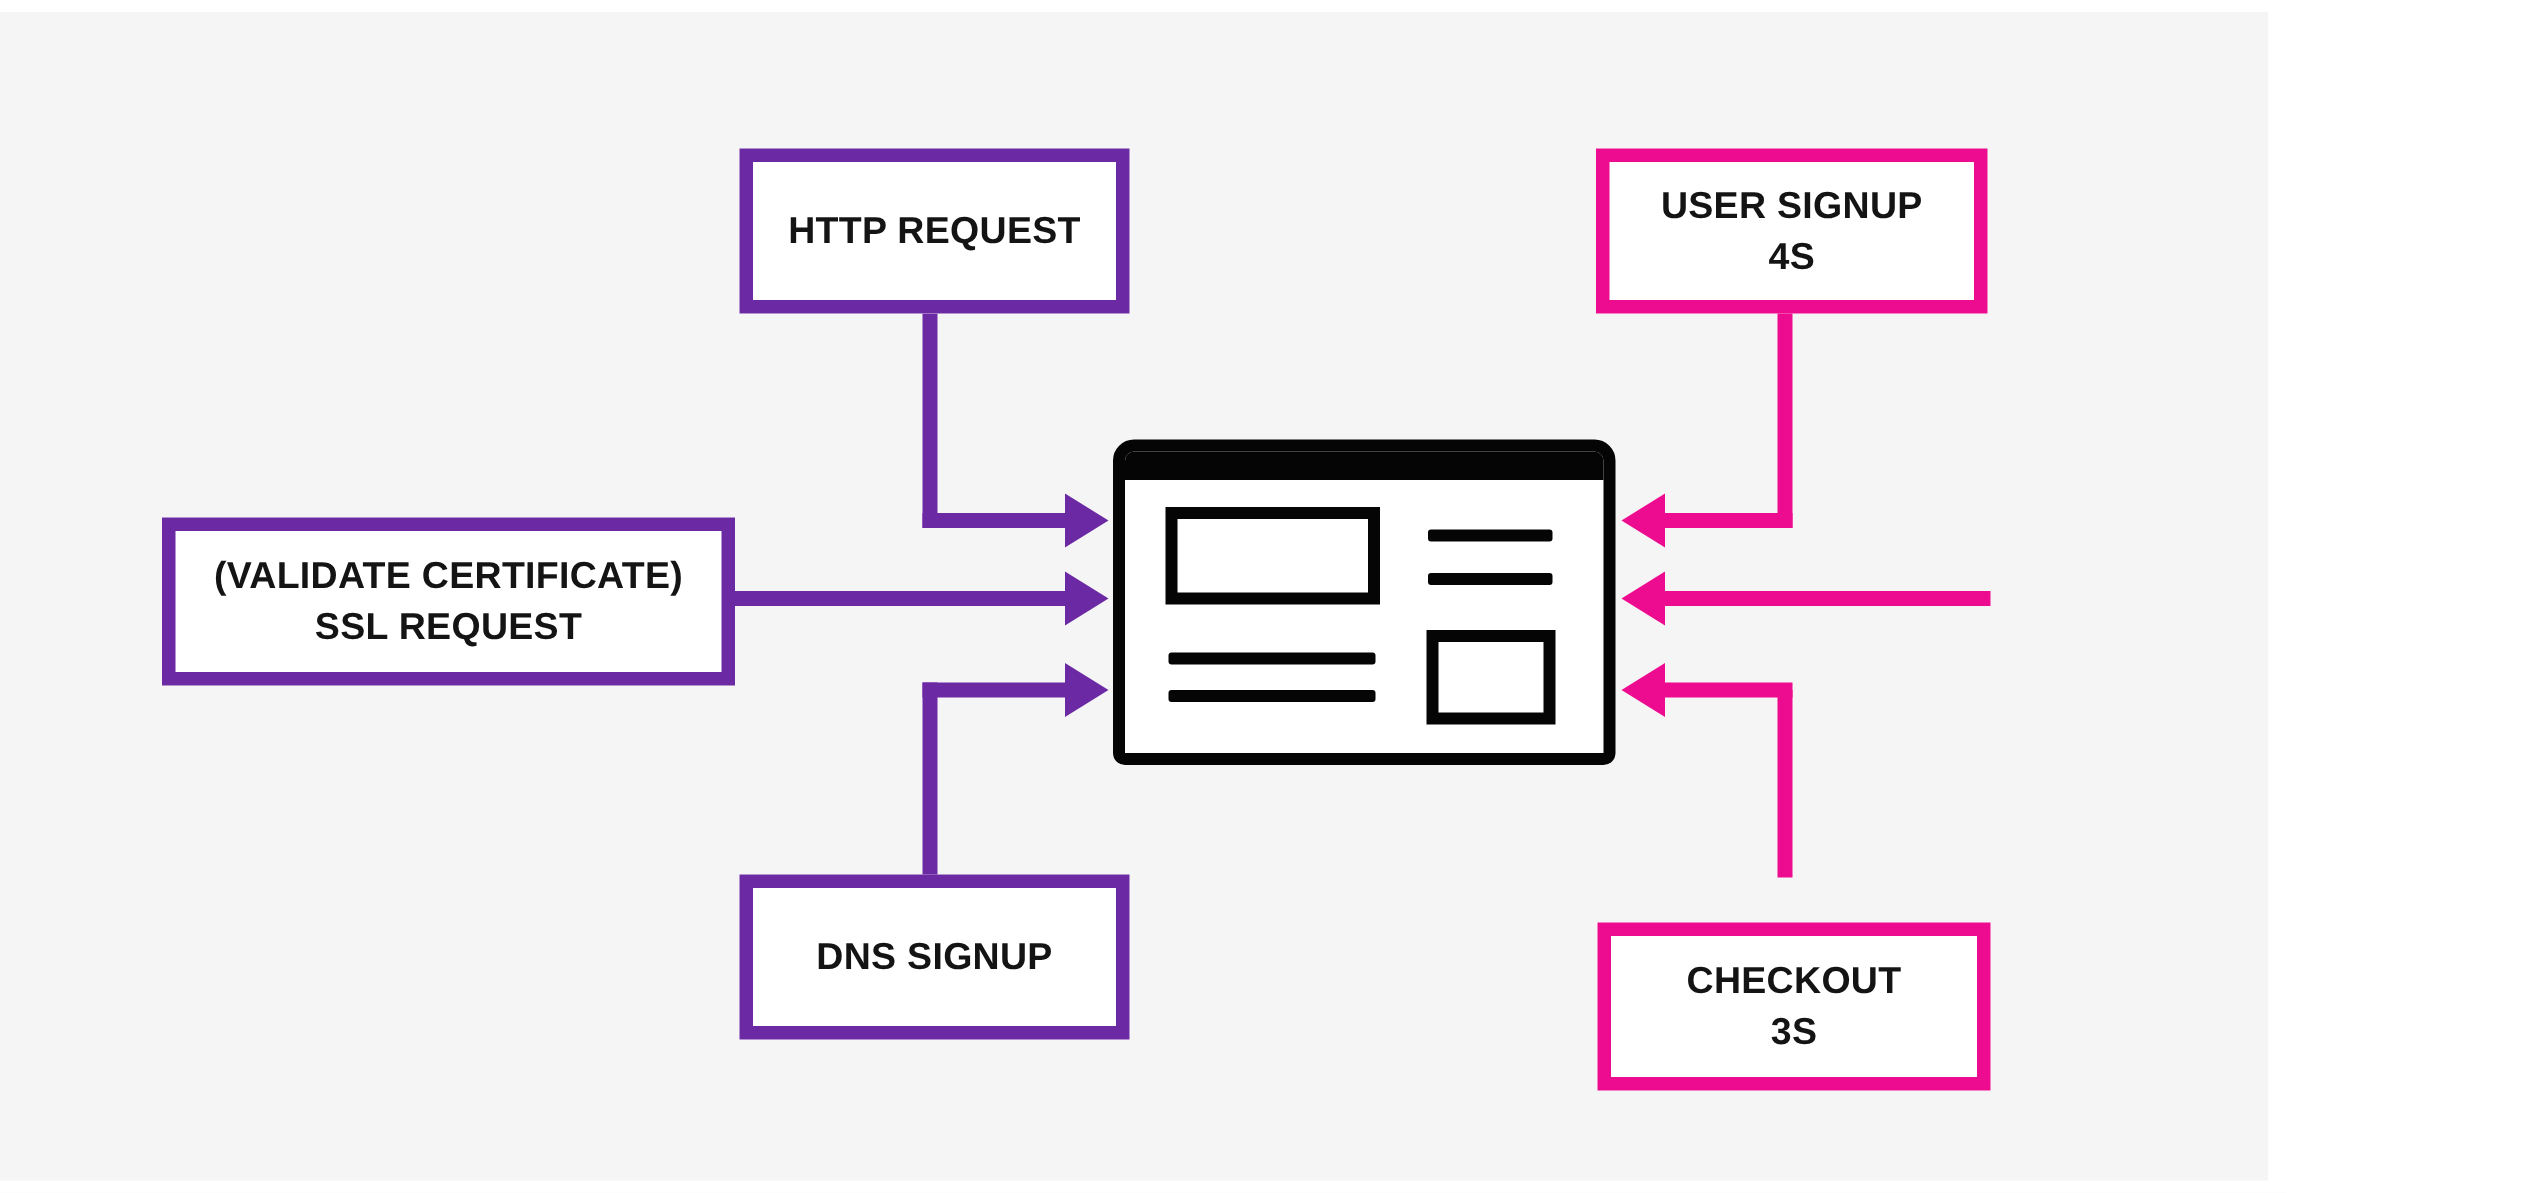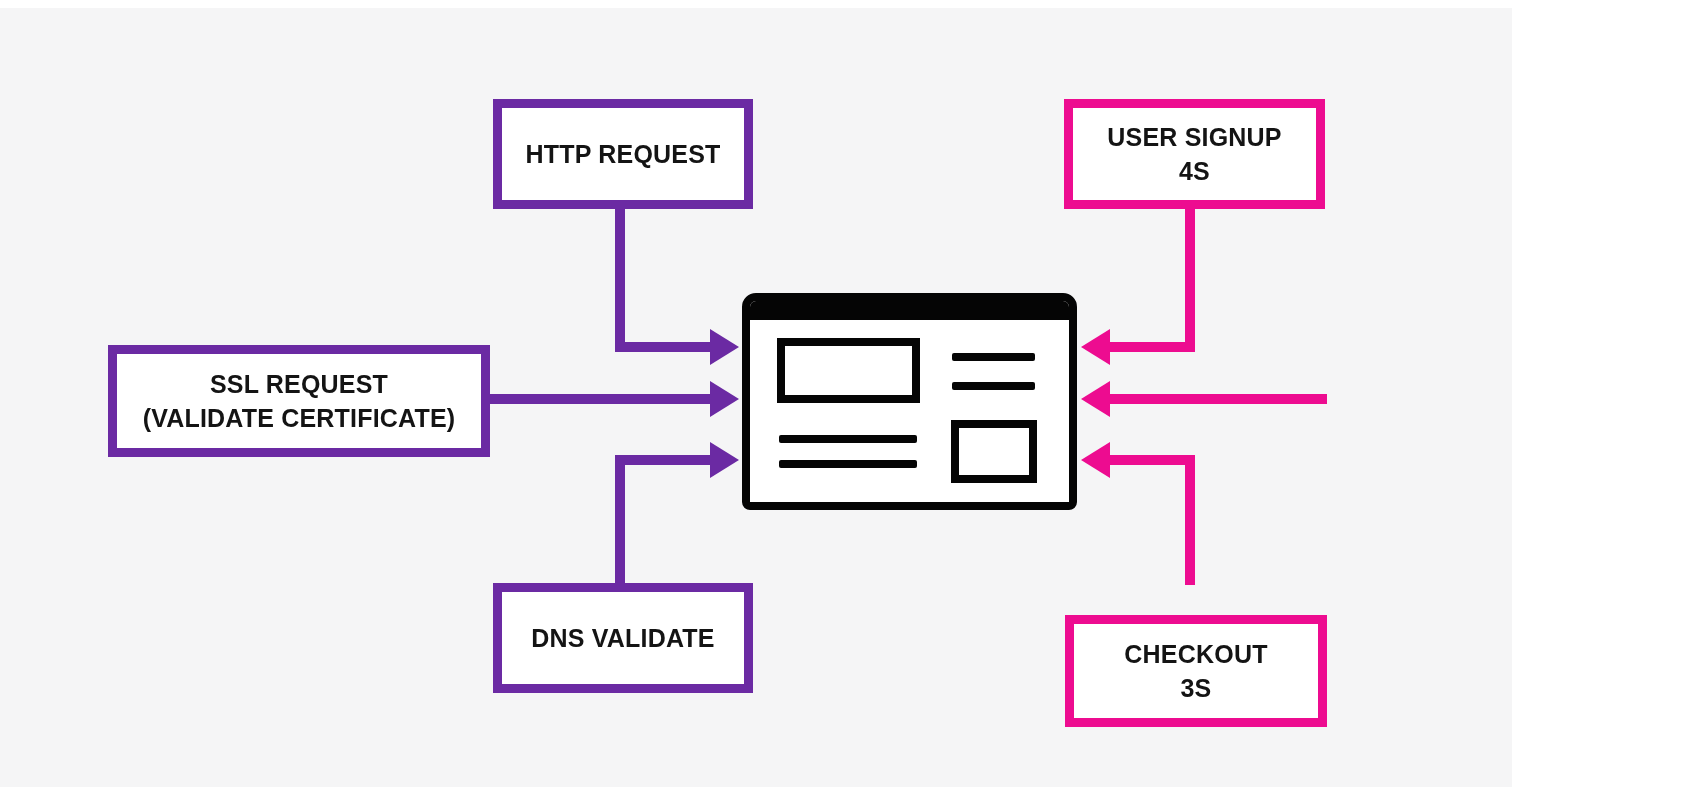--- a/index.html
+++ b/index.html
@@ -69,26 +69,26 @@
 
   <div class="seg k" style="left:1185px;top:460px;width:10px;height:125px"></div>
   <div class="seg k" style="left:1109px;top:455px;width:86px;height:10px"></div>
   <div class="head left" style="left:1081px;top:442px"></div>
 
   <div class="node purple" style="left:493px;top:99px;width:260px;height:110px">
     <span>HTTP REQUEST</span>
   </div>
 
   <div class="node purple" style="left:108px;top:345px;width:382px;height:112px">
+    <span>(VALIDATE CERTIFICATE)</span>
     <span>SSL REQUEST</span>
-    <span>(VALIDATE CERTIFICATE)</span>
   </div>
 
   <div class="node purple" style="left:493px;top:583px;width:260px;height:110px">
-    <span>DNS VALIDATE</span>
+    <span>DNS SIGNUP</span>
   </div>
 
   <div class="node pink" style="left:1064px;top:99px;width:261px;height:110px">
     <span>USER SIGNUP</span>
     <span>4S</span>
   </div>
 
 
   <div class="node pink" style="left:1065px;top:615px;width:262px;height:112px">
     <span>CHECKOUT</span>

